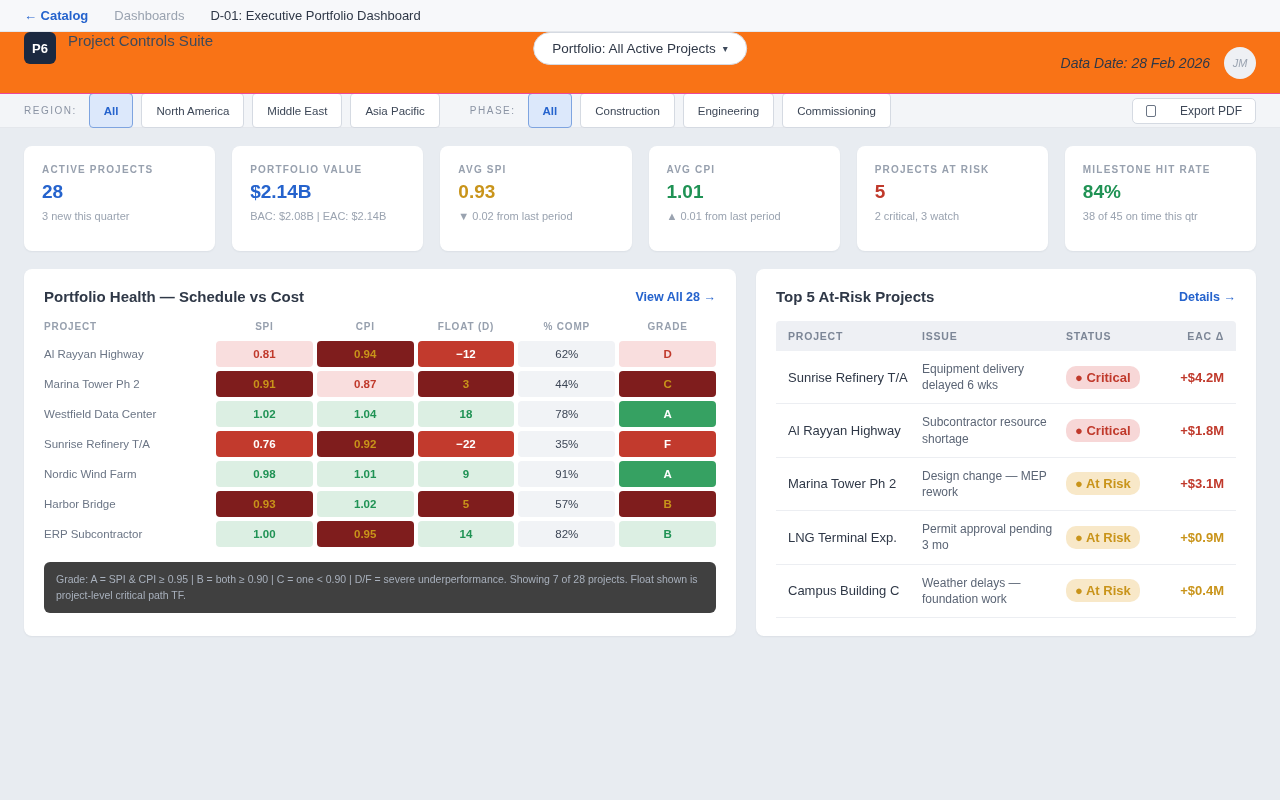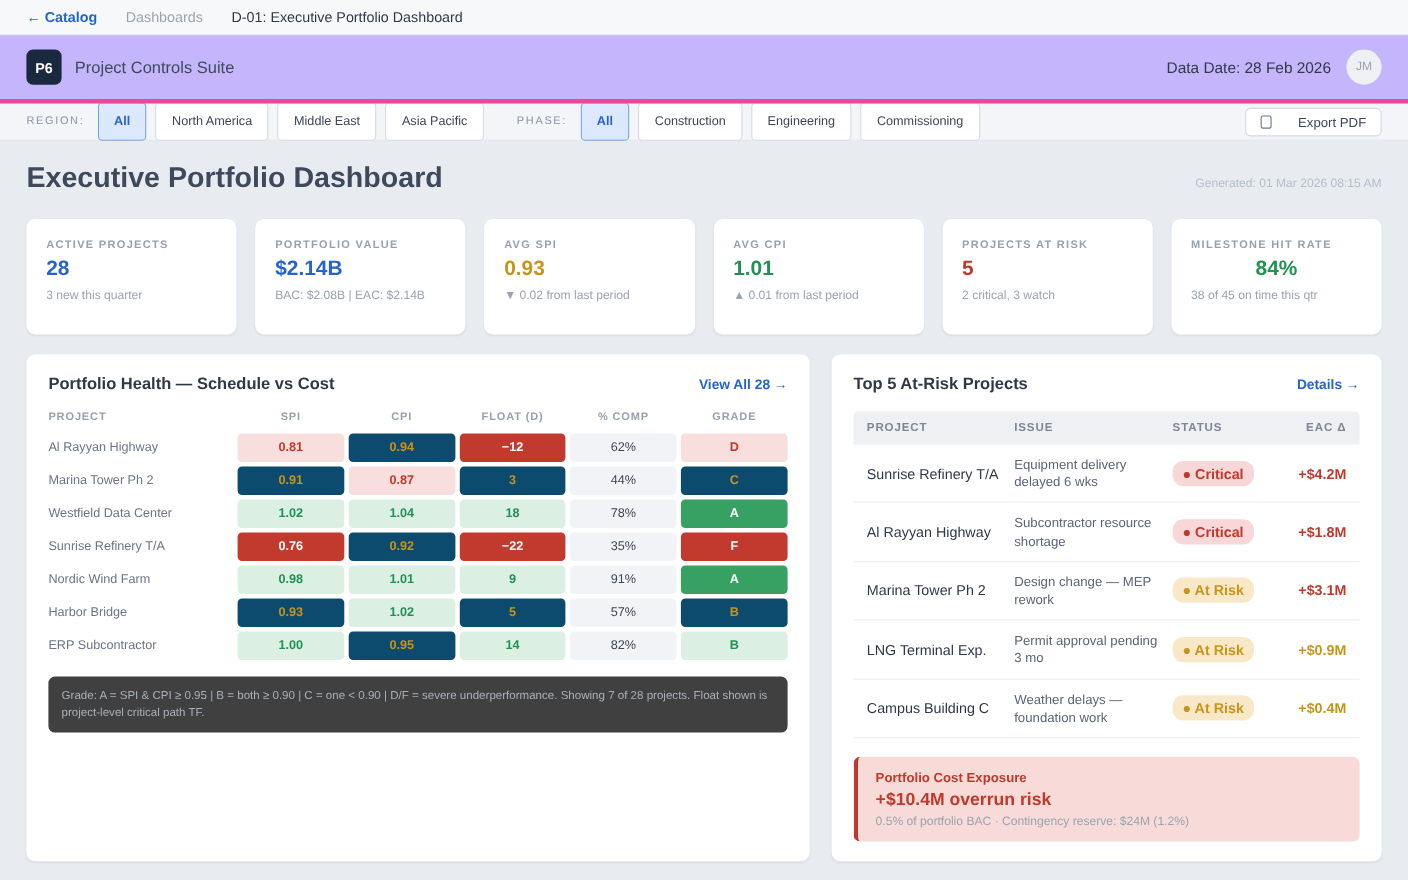--- a/index.html
+++ b/index.html
@@ -7,29 +7,29 @@
   body { font-family:"Liberation Sans", sans-serif; background:#e8ecf1; color:#3e4a5b; }
 
   
   .crumbbar { height:32px; background:#f7f8fa; border-bottom:1px solid #e4e7ec;
     display:flex; align-items:center; padding:0 24px; gap:26px; font-size:13px; }
   .crumb-back { color:#2563cd; font-weight:bold; text-decoration:none; cursor:pointer; }
   .crumb-dim { color:#9aa3b0; }
   .crumb-cur { color:#2f3847; }
 
   
-  .appbar { height:62px; background:#c4b5fd; border-bottom:4px solid #ec4899;
-    display:flex; align-items:center; padding:0 24px; position:relative; }
+  .appbar { height:62px; background:#f97316; border-bottom:1px solid #ec4899;
+    display:flex; padding:0 24px; position:relative; }
   .logo { width:32px; height:32px; border-radius:6px; background:#1b2940; color:#fff;
     font-weight:bold; font-size:13px; display:flex; align-items:center; justify-content:center; }
   .app-title { font-size:15px; color:#3e4a5b; margin-left:12px; }
   .portfolio-pill { position:absolute; left:50%; transform:translateX(-50%);
     border:1px solid #d5dae2; border-radius:17px; background:#fff; padding:8px 18px;
     font-size:13.5px; color:#2f3847; cursor:pointer; display:flex; align-items:center; gap:7px; }
-  .appbar-right { margin-left:auto; display:flex; align-items:center; gap:14px; }
+  .appbar-right { margin-left:auto; display:flex; align-items:center; gap:14px;font-style:italic; }
   .data-date { font-size:14px; color:#2f3847; }
   .avatar { width:32px; height:32px; border-radius:50%; background:#eef0f4; color:#9aa3b0;
     font-size:11px; display:flex; align-items:center; justify-content:center; }
 
   
   .filterbar { height:34px; background:#f3f5f8; border-bottom:1px solid #e4e7ec;
     display:flex; align-items:center; padding:0 24px; gap:8px; }
   .filter-label { font-size:10px; letter-spacing:1.5px; color:#8a93a3; margin-right:4px; }
   .filter-label.second { margin-left:22px; }
   .chip { border:1px solid #d5dae2; background:#fff; border-radius:4px; height:35px;
@@ -61,21 +61,21 @@
   .link { font-size:12.5px; color:#2563cd; font-weight:bold; cursor:pointer; text-decoration:none; }
 
   
   .h-grid { display:grid; grid-template-columns:168px repeat(5,1fr); column-gap:4px; row-gap:4px; align-items:center; }
   .h-col { font-size:10px; letter-spacing:.8px; color:#97a0ae; font-weight:bold; text-align:center; padding-bottom:5px; }
   .h-col:first-child { text-align:left; }
   .h-proj { font-size:11.5px; color:#6b7585; }
   .cell { height:26px; line-height:26px; text-align:center; border-radius:4px;
     font-size:11.5px; font-weight:bold; }
   .c-good  { background:#dcefe3; color:#1f9254; }
-  .c-warn  { background:#0c4a6e; color:#c9941a; }
+  .c-warn  { background:#7f1d1d; color:#c9941a; }
   .c-bad   { background:#f9dede; color:#c0392b; }
   .c-sbad  { background:#c23a2d; color:#ffffff; }
   .c-sgood { background:#36a162; color:#ffffff; }
   .c-neu   { background:#f1f3f6; color:#3d4656; font-weight:normal; }
   .footnote { margin-top:15px; background:#404040; border-radius:6px; padding:9px 12px;
     font-size:10.5px; line-height:1.55; color:#a8b0bc; }
 
   
   .r-head { display:grid; grid-template-columns:124px 1fr 86px 62px; gap:10px;
     background:#eef0f4; border-radius:4px 4px 0 0; padding:9px 12px; }
@@ -106,20 +106,24 @@
 
 <div class="crumbbar">
   <span class="crumb-back">← Catalog</span>
   <span class="crumb-dim">Dashboards</span>
   <span class="crumb-cur">D-01: Executive Portfolio Dashboard</span>
 </div>
 
 <div class="appbar">
   <div class="logo">P6</div>
   <div class="app-title">Project Controls Suite</div>
+  <div class="portfolio-pill">
+    <span>Portfolio: All Active Projects</span>
+    <span class="caret">▾</span>
+  </div>
   <div class="appbar-right">
     <span class="data-date">Data Date: 28 Feb 2026</span>
     <div class="avatar">JM</div>
   </div>
 </div>
 
 <div class="filterbar">
   <span class="filter-label">REGION:</span>
   <span id="region-chips" style="display:flex;gap:8px;">
       <button class="chip active">All</button>
@@ -135,24 +139,20 @@
       <button class="chip">Commissioning</button>
     </span>
   <button class="export-btn">
     <span class="icon-doc"></span>
     <span>Export PDF</span>
   </button>
 </div>
 
 <div class="main">
 
-  <div class="title-row">
-    <div class="page-title">Executive Portfolio Dashboard</div>
-    <div class="generated">Generated: 01 Mar 2026 08:15 AM</div>
-  </div>
 
   <div class="kpi-grid" id="kpi-grid">
       <div class="card kpi">
         <div class="kpi-label">ACTIVE PROJECTS</div>
         <div class="kpi-value" style="color: rgb(37, 99, 205);">28</div>
         <div class="kpi-sub">3 new this quarter</div>
       </div>
       <div class="card kpi">
         <div class="kpi-label">PORTFOLIO VALUE</div>
         <div class="kpi-value" style="color: rgb(37, 99, 205);">$2.14B</div>
@@ -168,21 +168,21 @@
         <div class="kpi-value" style="color: rgb(31, 146, 84);">1.01</div>
         <div class="kpi-sub">▲ 0.01 from last period</div>
       </div>
       <div class="card kpi">
         <div class="kpi-label">PROJECTS AT RISK</div>
         <div class="kpi-value" style="color: rgb(192, 57, 43);">5</div>
         <div class="kpi-sub">2 critical, 3 watch</div>
       </div>
       <div class="card kpi">
         <div class="kpi-label">MILESTONE HIT RATE</div>
-        <div class="kpi-value" style="color: rgb(31, 146, 84); text-align: center;">84%</div>
+        <div class="kpi-value" style="color: rgb(31, 146, 84);">84%</div>
         <div class="kpi-sub">38 of 45 on time this qtr</div>
       </div>
     </div>
 
   <div class="panel-row">
 
     <div class="card panel">
       <div class="panel-head">
         <div class="panel-title">Portfolio Health — Schedule vs Cost</div>
         <span class="link">View All 28 →</span>
@@ -276,21 +276,16 @@
             <div class="badge b-atrisk">● At Risk</div>
             <div class="r-eac e-warn">+$0.9M</div>
           </div>
           <div class="r-row">
             <div class="r-proj">Campus Building C</div>
             <div class="r-issue">Weather delays — foundation work</div>
             <div class="badge b-atrisk">● At Risk</div>
             <div class="r-eac e-warn">+$0.4M</div>
           </div>
         </div>
-      <div class="exposure">
-        <div class="exp-title">Portfolio Cost Exposure</div>
-        <div class="exp-value">+$10.4M overrun risk</div>
-        <div class="exp-sub">0.5% of portfolio BAC · Contingency reserve: $24M (1.2%)</div>
-      </div>
     </div>
   </div>
 
 </div>
 
 </body></html>

